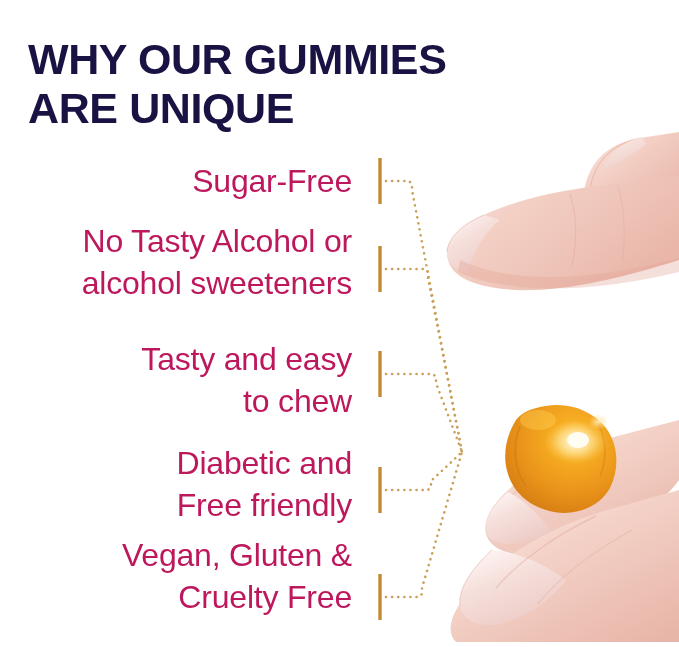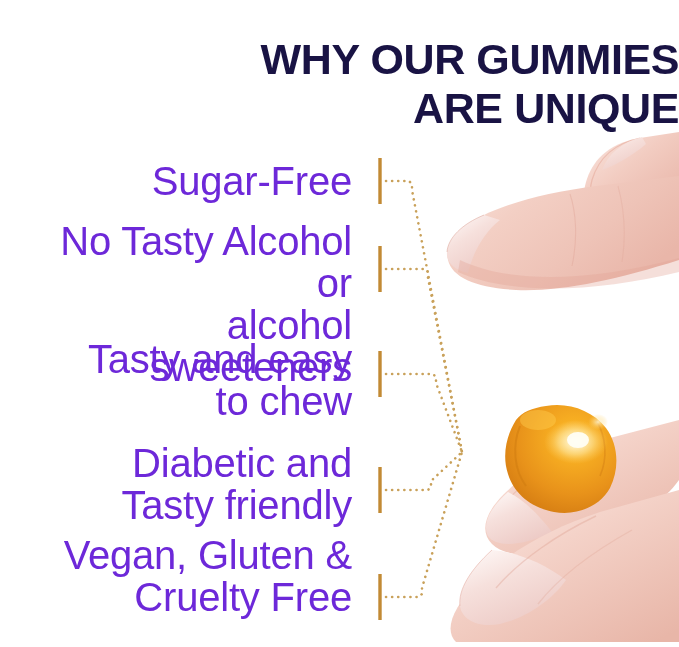--- a/index.html
+++ b/index.html
@@ -15,50 +15,49 @@
     position: relative;
     width: 679px;
     height: 647px;
     background: #FFFFFF;
     overflow: hidden;
   }
 
   
   .heading {
     position: absolute;
-    left: 39px;
+    left: 28px;
     top: 6px;
     width: 640px;
     color: #191344;
     font-family: "Liberation Sans", sans-serif;
     font-weight: 700;
     font-size: 43px;
     line-height: 49px;
     letter-spacing: -0.4px;
     text-transform: uppercase;
     white-space: pre-line;
-    text-align: right;
   }
 
   
   .benefits {
     position: absolute;
     left: 0;
     top: 140px;
     width: 366px;
   }
   .benefit {
     position: absolute;
     right: 0;
     width: 366px;
     text-align: right;
-    color: #6d28d9;
+    color: #be185d;
     font-family: "Liberation Sans", sans-serif;
     font-weight: 400;
-    font-size: 40px;
+    font-size: 32px;
     line-height: 42px;
     letter-spacing: -0.2px;
     white-space: pre-line;
     padding-right: 14px;
     box-sizing: border-box;
     padding-left: 24px;
   }
 
   
   .leaders {
@@ -209,19 +208,19 @@
   <div class="benefits">
     <div class="benefit" style="top:20px">Sugar-Free</div>
 
     <div class="benefit" style="top:80px">No Tasty Alcohol or
 alcohol sweeteners</div>
 
     <div class="benefit" style="top:198px">Tasty and easy
 to chew</div>
 
     <div class="benefit" style="top:302px">Diabetic and
-Tasty friendly</div>
+Free friendly</div>
 
     <div class="benefit" style="top:394px">Vegan, Gluten &amp;
 Cruelty Free</div>
   </div>
 
 </div>
 
 </body></html>

